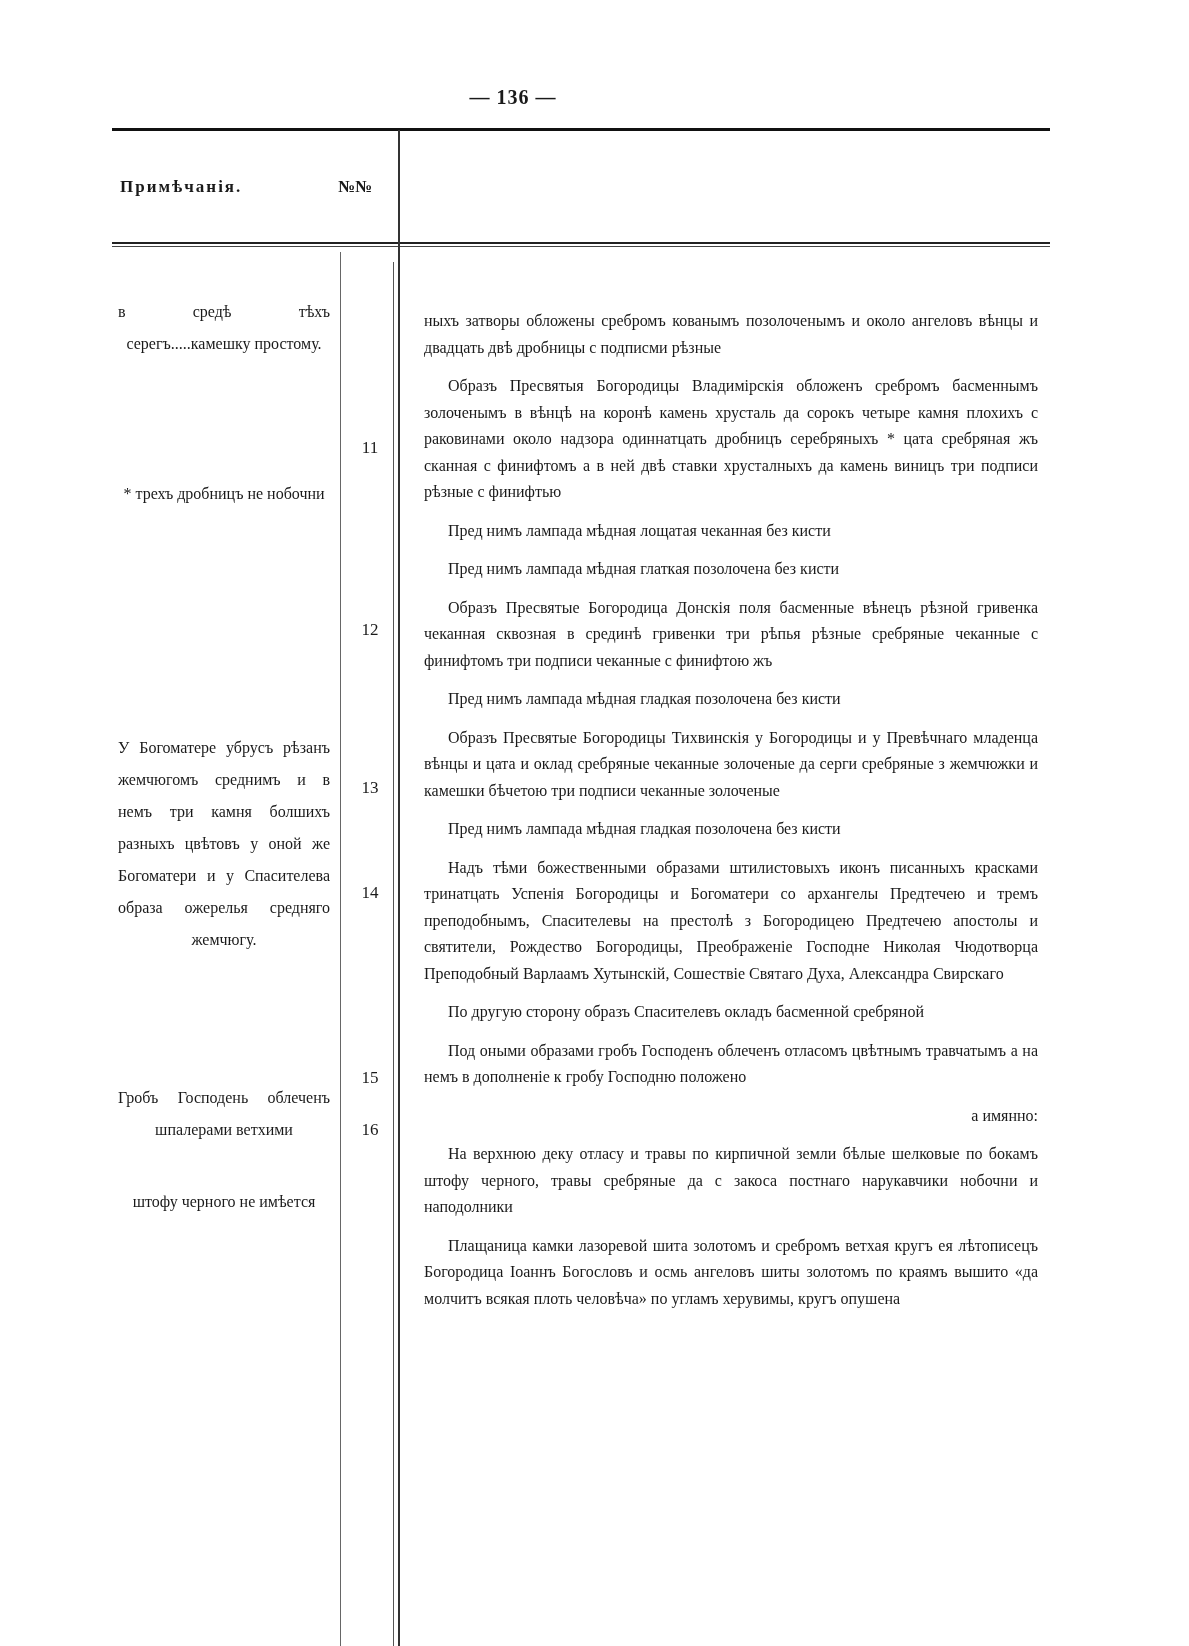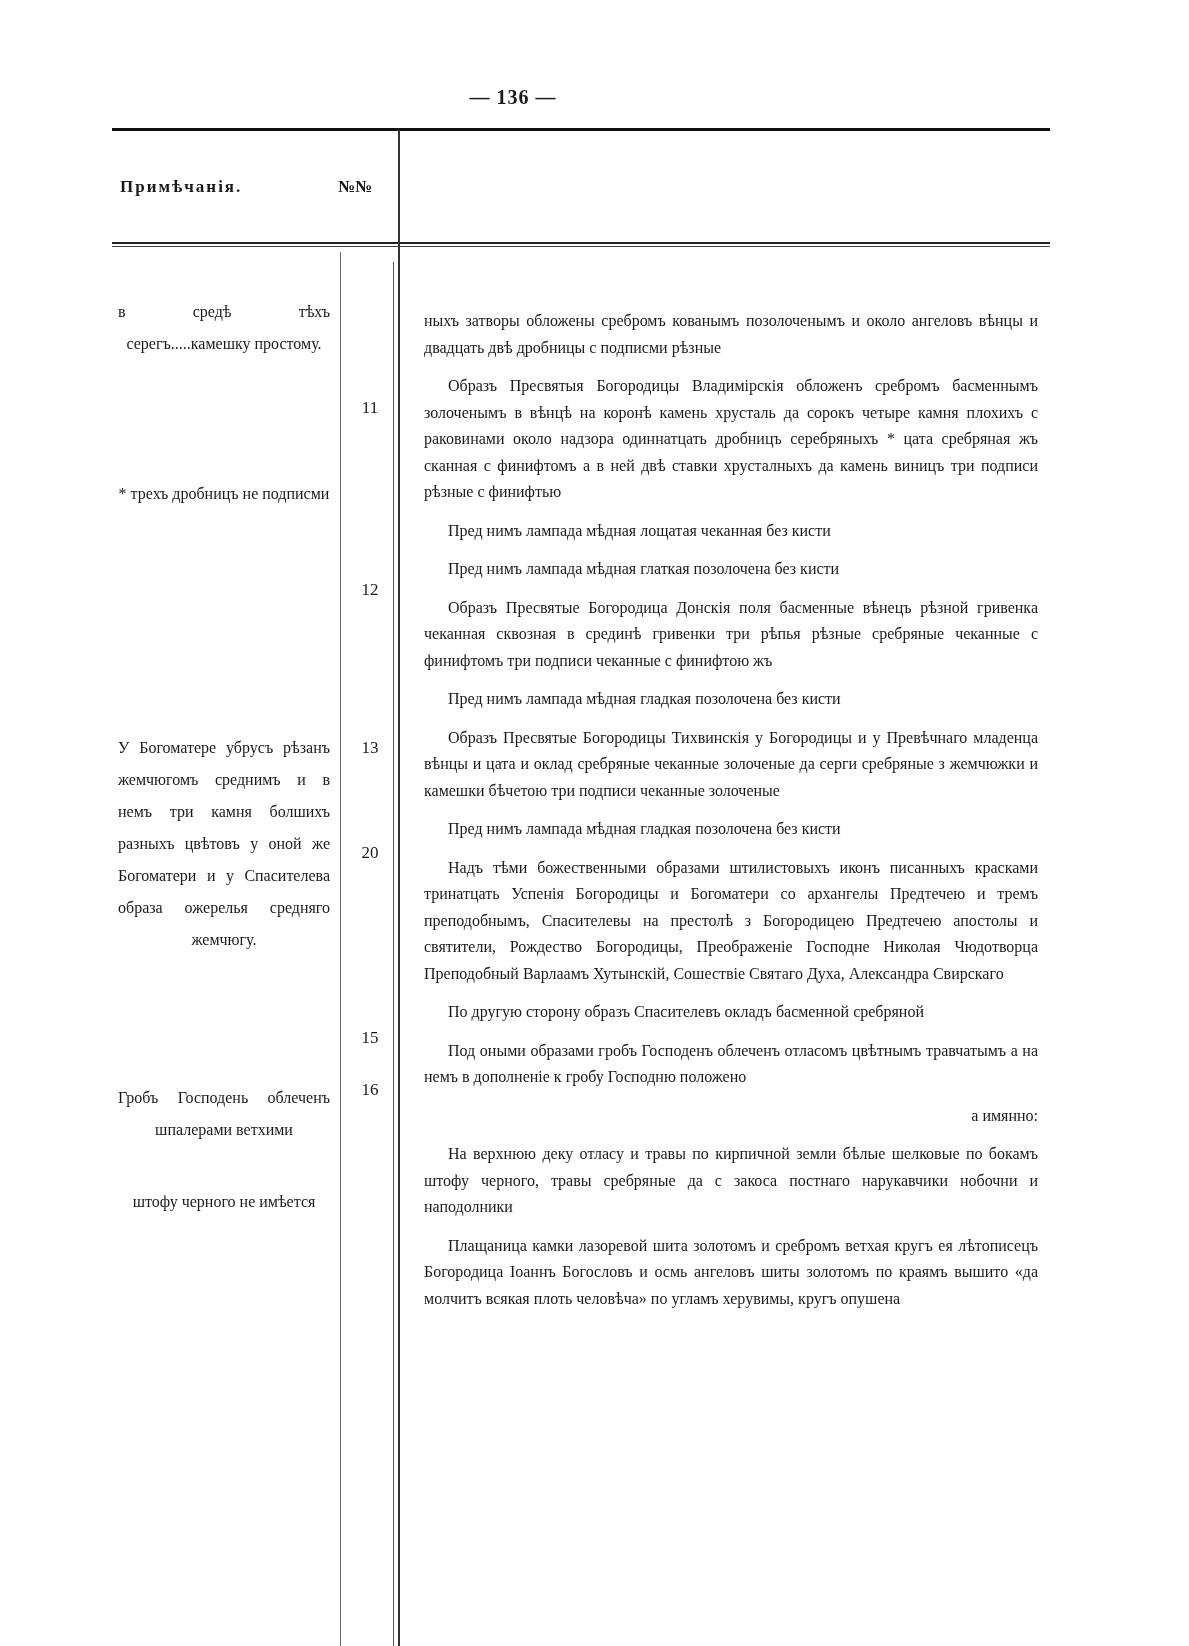--- a/index.html
+++ b/index.html
@@ -32,21 +32,21 @@
     position: absolute; top: 177px; left: 120px; font-size: 17px; font-weight: bold; letter-spacing: 2px;
   }
   .header-num {
     position: absolute; top: 177px; left: 338px; font-size: 17px; font-weight: bold;
   }
   .note {
     position: absolute; left: 118px; width: 212px; font-size: 16px; line-height: 32px;
     text-align: justify; text-align-last: center;
   }
   .num {
-    position: absolute; left: 352px; width: 36px; text-align: center; font-size: 17px;
+    position: absolute; left: 352px; width: 36px; text-align: center; font-size: 17px; margin-top: 40px;
   }
   .body-col {
     position: absolute; top: 296px; left: 412px; width: 638px;
     font-size: 16px; line-height: 26.5px;
   }
   .para { text-align: justify; margin: 12px; }
   .para.indent { text-indent: 24px; }
   .para.center { text-align: right; }
 </style>
 </head>
@@ -59,31 +59,31 @@
   <div class="rule-head"></div>
   <div class="vline-notes"></div>
   <div class="vline-main2"></div>
   <div class="vline-main"></div>
 
   <div class="header-notes">Примѣчанія.</div>
   <div class="header-num">№№</div>
 
   <div>
     <div class="note" style="top:296px">в средѣ тѣхъ серегъ.....камешку простому.</div>
-    <div class="note" style="top:478px">* трехъ дробницъ не подписми</div>
+    <div class="note" style="top:478px">* трехъ дробницъ не нобочни</div>
     <div class="note" style="top:732px">У Богоматере убрусъ рѣзанъ жемчюгомъ среднимъ и в немъ три камня болшихъ разныхъ цвѣтовъ у оной же Богоматери и у Спасителева образа ожерелья средняго жемчюгу.</div>
     <div class="note" style="top:1082px">Гробъ Господень облеченъ шпалерами ветхими</div>
     <div class="note" style="top:1186px">штофу черного не имѣется</div>
   </div>
 
   <div>
     <div class="num" style="top:398px">11</div>
     <div class="num" style="top:580px">12</div>
     <div class="num" style="top:738px">13</div>
-    <div class="num" style="top:843px">20</div>
+    <div class="num" style="top:843px">14</div>
     <div class="num" style="top:1028px">15</div>
     <div class="num" style="top:1080px">16</div>
   </div>
 
   <div class="body-col">
     <p class="para">ныхъ затворы обложены сребромъ кованымъ позолоченымъ и около ангеловъ вѣнцы и двадцать двѣ дробницы с подписми рѣзные</p>
     <p class="para indent">Образъ Пресвятыя Богородицы Владимірскія обложенъ сребромъ басменнымъ золоченымъ в вѣнцѣ на коронѣ камень хрусталь да сорокъ четыре камня плохихъ с раковинами около надзора одиннатцать дробницъ серебряныхъ * цата сребряная жъ сканная с финифтомъ а в ней двѣ ставки хрусталныхъ да камень виницъ три подписи рѣзные с финифтью</p>
     <p class="para indent">Пред нимъ лампада мѣдная лощатая чеканная без кисти</p>
     <p class="para indent">Пред нимъ лампада мѣдная глаткая позолочена без кисти</p>
     <p class="para indent">Образъ Пресвятые Богородица Донскія поля басменные вѣнецъ рѣзной гривенка чеканная сквозная в срединѣ гривенки три рѣпья рѣзные сребряные чеканные с финифтомъ три подписи чеканные с финифтою жъ</p>

